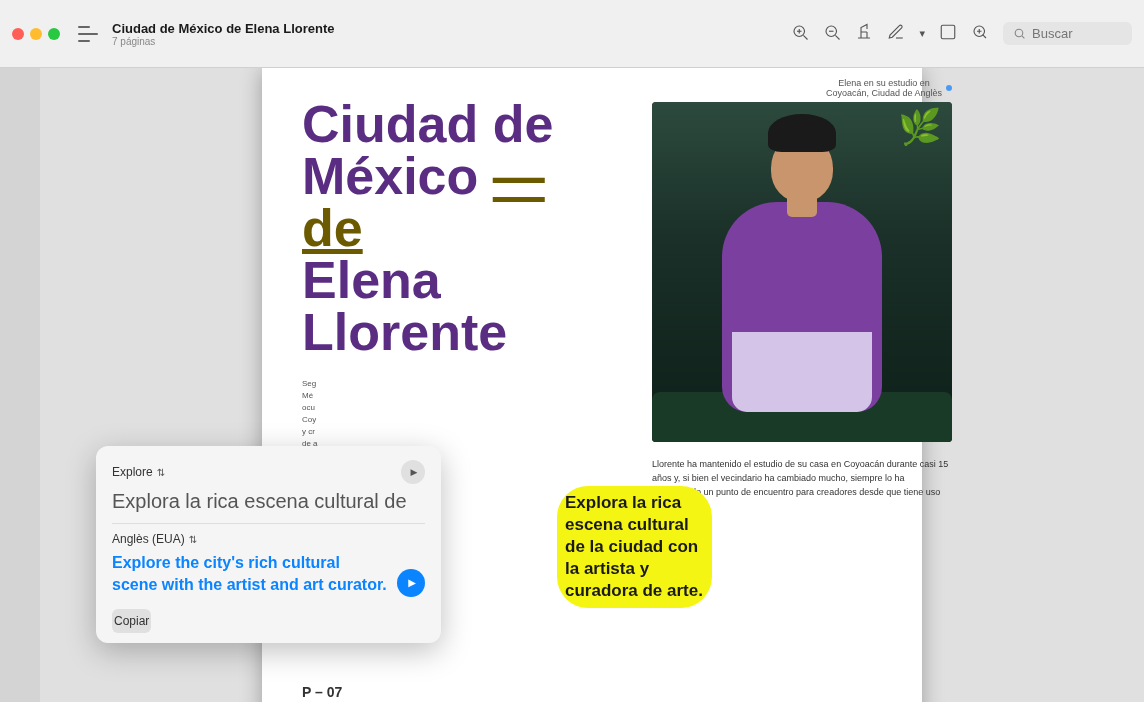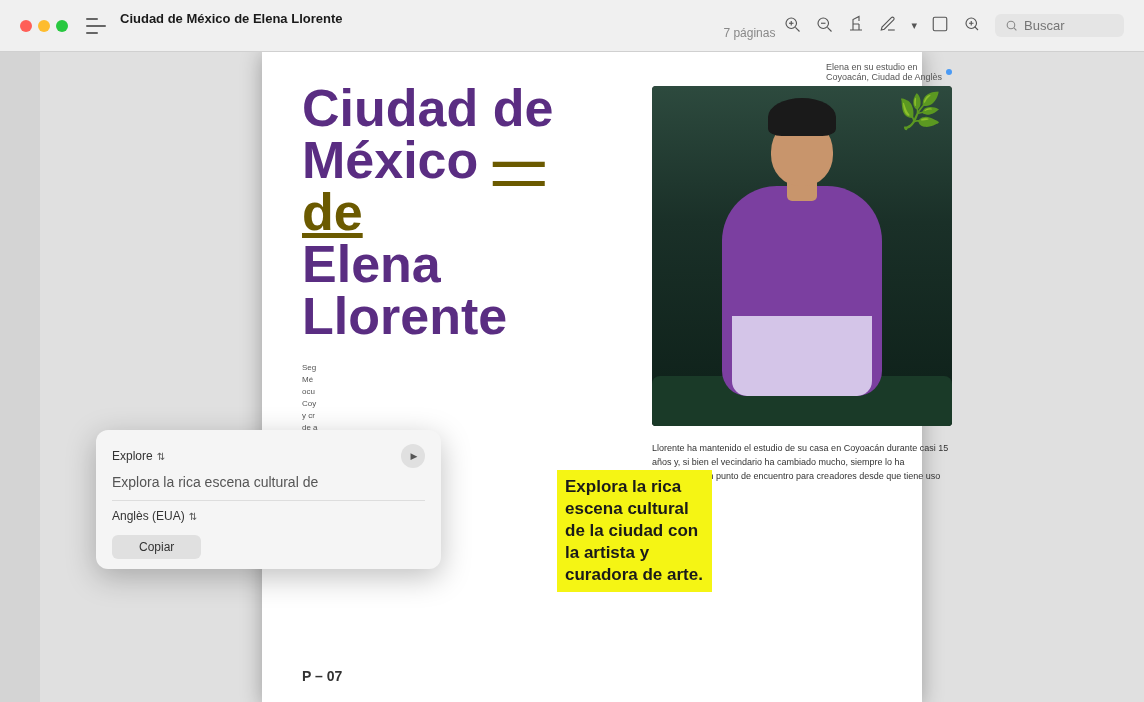--- a/index.html
+++ b/index.html
@@ -8,26 +8,26 @@
       background: #1e1e1e;
       width: 1144px;
       height: 702px;
       overflow: hidden;
       display: flex;
       flex-direction: column;
     }
 
     
     .titlebar {
-      height: 52px;
+      height: 68px;
       background: #f0f0f0;
       border-bottom: 1px solid #d0d0d0;
       display: flex;
       align-items: center;
-      padding: 0 20px;
+      padding: 0 12px;
       gap: 8px;
       flex-shrink: 0;
     }
     .traffic-lights {
       display: flex;
       gap: 6px;
       margin-right: 10px;
     }
     .traffic-light {
       width: 12px;
@@ -60,23 +60,22 @@
       display: flex;
       flex-direction: column;
       flex: 1;
     }
     .doc-title {
       font-size: 13px;
       font-weight: 600;
       color: #1a1a1a;
     }
     .doc-subtitle {
-      font-size: 12px;
+      font-size: 10px;
       color: #888;
-      text-align: right;
     }
 
     .toolbar-right {
       display: flex;
       align-items: center;
       gap: 14px;
     }
     .toolbar-icon {
       color: #555;
       font-size: 16px;
@@ -176,41 +175,42 @@
       background: #f5f514;
       padding: 6px 8px;
       font-size: 18px;
       font-weight: 600;
       color: #1a1a1a;
       line-height: 1.3;
       position: absolute;
       left: 280px;
       top: 420px;
       width: 160px;
+      border-radius: 31px;
     }
 
     
     .page-number {
       position: absolute;
       bottom: 20px;
       left: 40px;
       font-size: 14px;
       font-weight: 600;
       color: #333;
     }
 
     
     .page-right {
       flex: 1;
       padding: 10px 20px 20px 10px;
       position: relative;
     }
 
     .photo-caption {
-      text-align: left;
+      text-align: center;
       font-size: 9px;
       color: #555;
       margin-bottom: 4px;
       display: flex;
       align-items: center;
       justify-content: flex-end;
       gap: 4px;
     }
     .caption-dot {
       width: 6px;
@@ -290,21 +290,21 @@
       cursor: pointer;
     }
     .play-btn::after {
       content: '▶';
       font-size: 9px;
       color: #555;
       margin-left: 2px;
     }
 
     .popup-source-text {
-      font-size: 14px;
+      font-size: 20px;
       color: #888;
       margin-bottom: 10px;
       white-space: nowrap;
       overflow: hidden;
       text-overflow: ellipsis;
     }
     .popup-source-text .bold-part {
       font-weight: 500;
       color: #555;
     }
@@ -347,21 +347,21 @@
       content: '▶';
       font-size: 10px;
       color: white;
       margin-left: 2px;
     }
 
     .copy-btn {
       background: #e0e0e0;
       border: none;
       border-radius: 6px;
-      padding: 5px 27px;
+      padding: 5px 2px;
       font-size: 12px;
       color: #333;
       cursor: pointer;
       margin-top: 6px;
     }
   </style>
 </head>
 <body>
 
 <div class="titlebar">
@@ -518,20 +518,24 @@
 
       
       <div class="popup-lang-row" style="margin-top:8px;margin-bottom:6px;">
         <div class="popup-lang-label">
           <span>Anglès (EUA)</span>
           <span class="chevron">⇅</span>
         </div>
       </div>
 
       
+      <div class="popup-target-row">
+        <div class="popup-translated-text">Explore the city's rich cultural scene with the artist and art curator.</div>
+        <div class="play-btn-blue"></div>
+      </div>
 
       
       <button class="copy-btn">Copiar</button>
 
     </div>
 
   </div>
 </div>
 
 </body></html>

